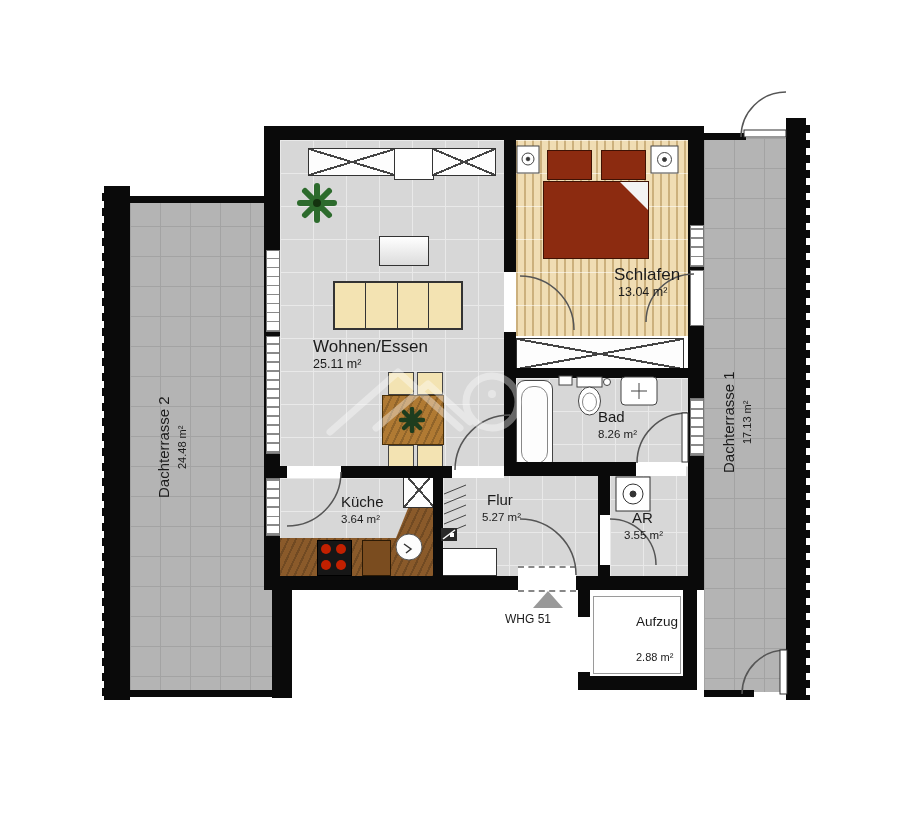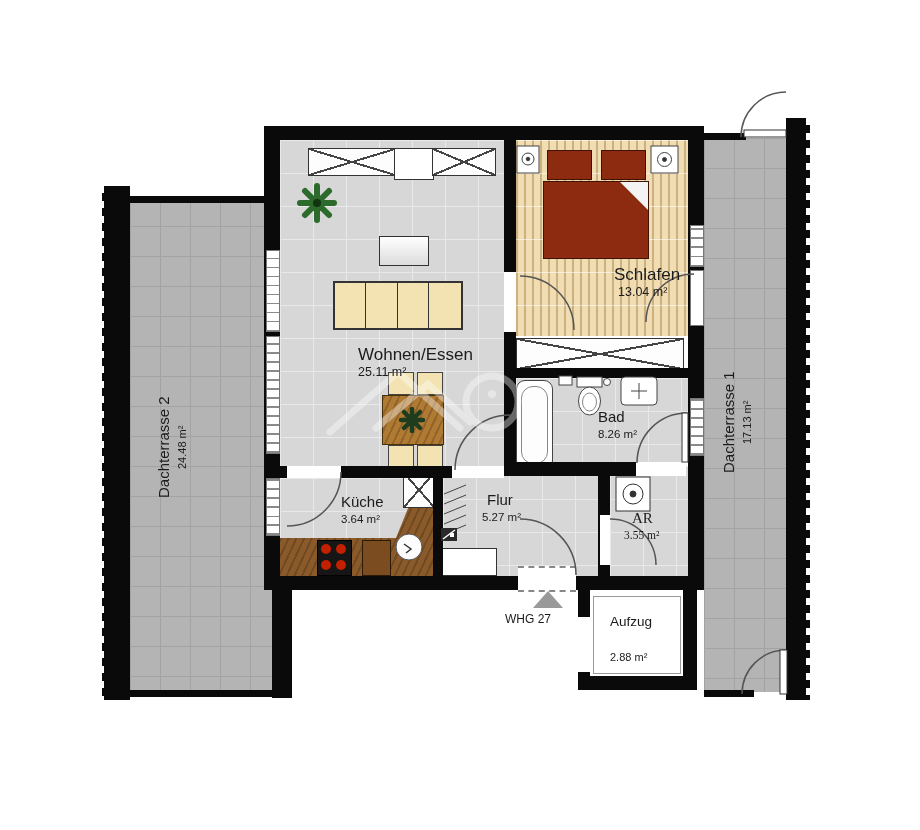--- a/index.html
+++ b/index.html
@@ -221,52 +221,52 @@
     <polygon points="533,608 563,608 548,591" fill="var(--entrance-marker,#999)"></polygon>
 
     <g stroke="#ffffff" stroke-width="7" fill="none" opacity="0.38" stroke-linecap="round" stroke-linejoin="round">
       <path d="M330,432 L398,372 L460,428"></path>
       <path d="M376,428 L428,384 L470,422"></path>
       <circle cx="492" cy="402" r="26"></circle>
       <circle cx="492" cy="394" r="4" fill="#fff" stroke="none"></circle>
     </g>
   </svg>
 
-  <div class="room-label" style="left:313px;top:344px;padding-left:45px;">
+  <div class="room-label" style="left:313px;top:336px;">
     <div class="nm">Wohnen/Essen</div>
     <div class="ar">25.11 m²</div>
   </div>
   <div class="room-label" style="left:566px;top:264px;margin-left:48px;">
     <div class="nm">Schlafen</div>
     <div class="ar" style="padding-left:4px;">13.04 m²</div>
   </div>
   <div class="room-label small" style="left:598px;top:408px;">
     <div class="nm">Bad</div>
     <div class="ar">8.26 m²</div>
   </div>
   <div class="room-label small" style="left:341px;top:493px;">
     <div class="nm">Küche</div>
     <div class="ar">3.64 m²</div>
   </div>
   <div class="room-label small" style="left:482px;top:491px;">
     <div class="nm" style="padding-left:5px;">Flur</div>
     <div class="ar">5.27 m²</div>
   </div>
-  <div class="room-label small" style="left:624px;top:509px;font-family:Liberation Serif, serif;">
+  <div class="room-label small" style="left:624px;top:509px;">
     <div class="nm" style="padding-left:8px;">AR</div>
     <div class="ar">3.55 m²</div>
   </div>
-  <div class="room-label small" style="left:610px;top:614px;">
+  <div class="room-label small" style="left:636px;top:614px;">
     <div class="nm" style="font-size:13.5px;">Aufzug</div>
     <div class="ar" style="font-size:11px;margin-top:20px;">2.88 m²</div>
   </div>
   <div class="vlabel" style="left:155px;top:360px;height:175px;">
     <span class="nm">Dachterrasse 2</span><br>
     <span class="ar">24.48 m²</span>
   </div>
   <div class="vlabel" style="left:720px;top:335px;height:175px;">
     <span class="nm">Dachterrasse 1</span><br>
     <span class="ar">17.13 m²</span>
   </div>
-  <div class="abs" style="left:495px;top:612px;width:66px;text-align:center;font-size:12px;">WHG 27</div>
+  <div class="abs" style="left:495px;top:612px;width:66px;text-align:center;font-size:12px;">WHG 51</div>
 
 
 </div>
 
 </body></html>

